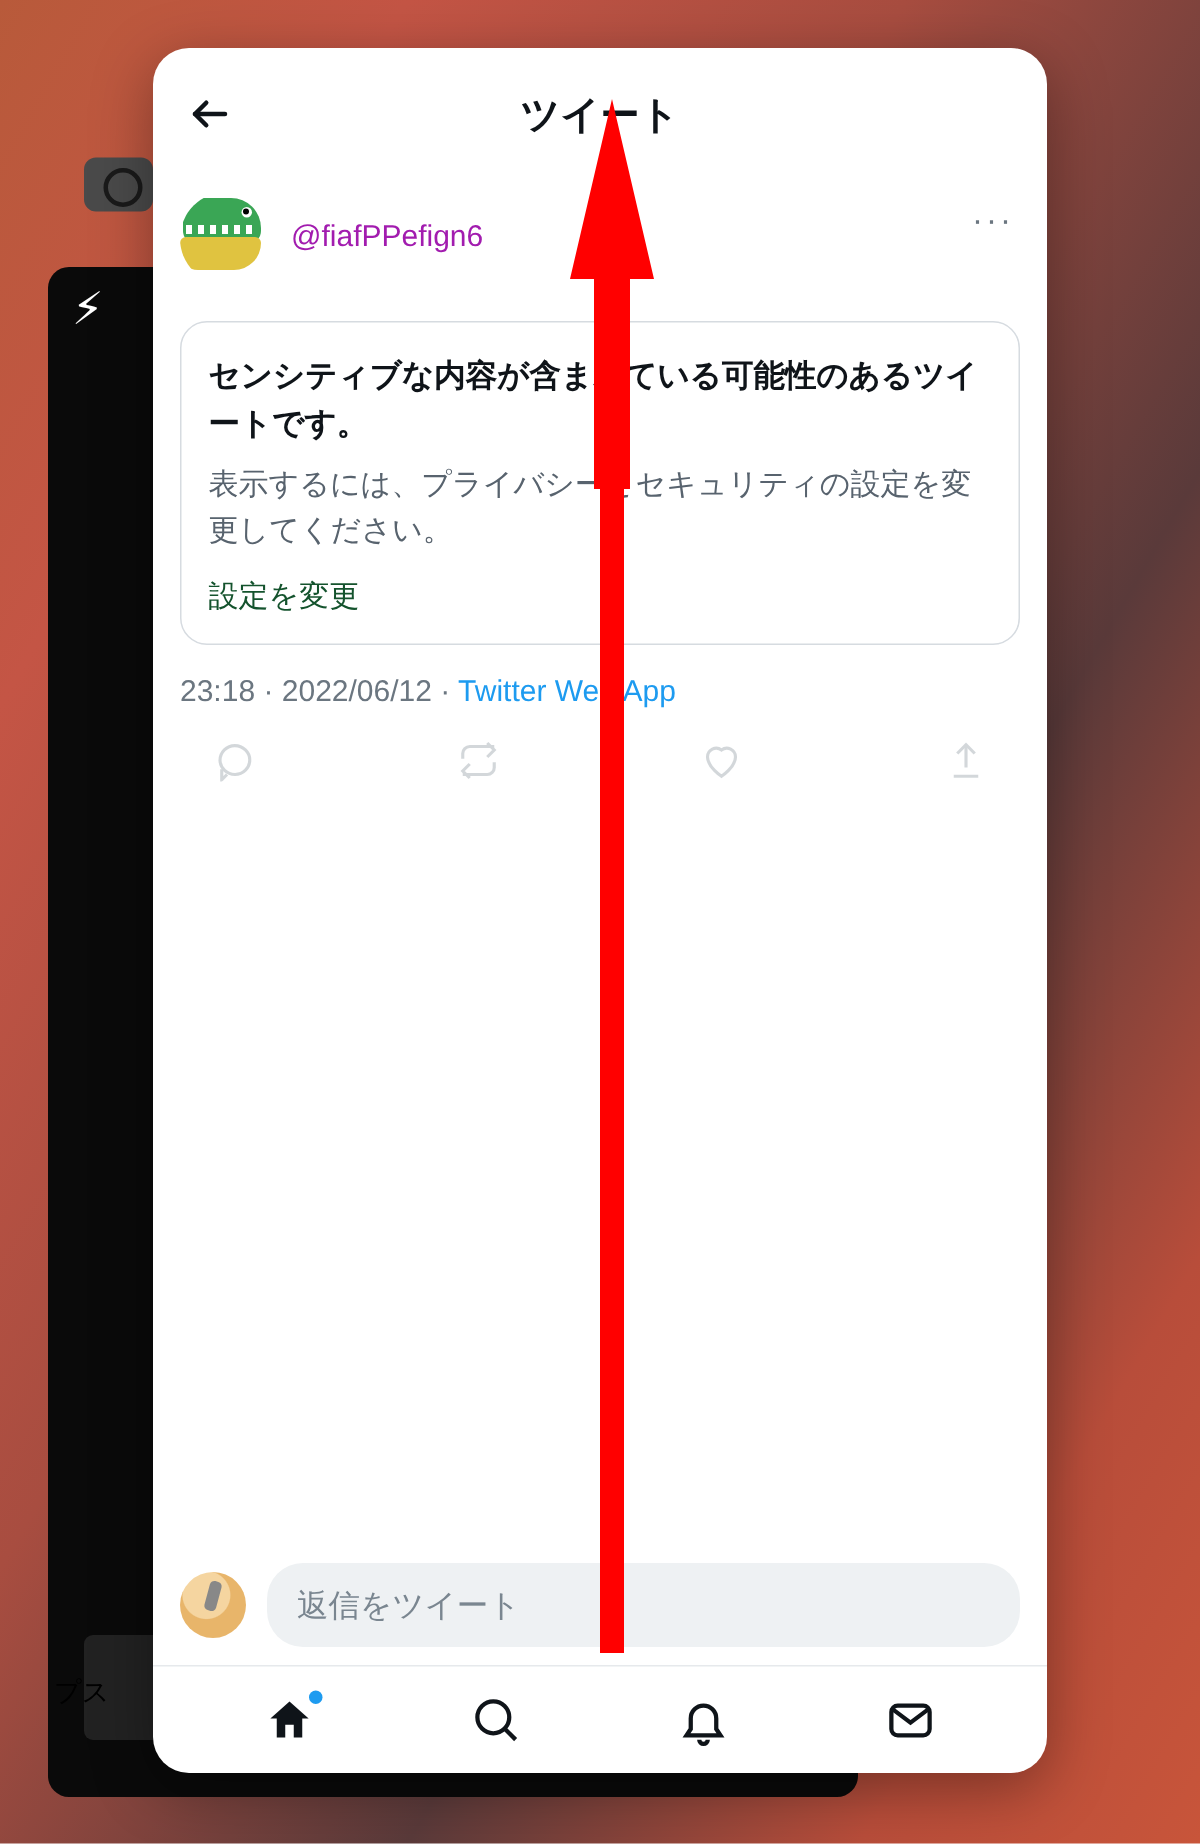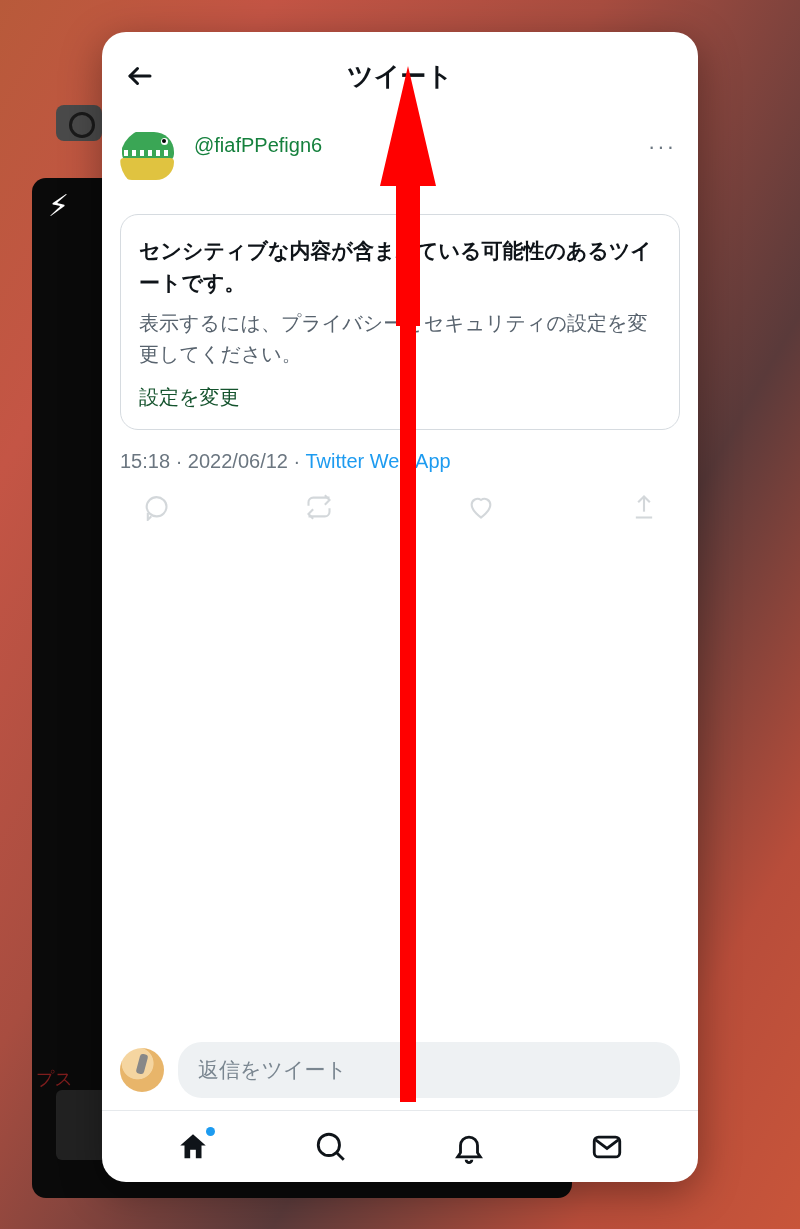--- a/index.html
+++ b/index.html
@@ -59,22 +59,22 @@
   }
   .camera-flip {
     position: absolute;
     right: 48px; bottom: 36px;
     width: 40px; height: 40px;
     display:flex; align-items:center; justify-content:center;
   }
   .bg-camera-label {
     position: absolute;
     left: 36px;
-    top: 1067px;
-    color: #7f1d1d;
+    top: 1116px;
+    color: #000000;
     font-size: 18px;
     z-index: 2;
   }
   .bg-camera-icon {
     position: absolute;
     left: 56px;
     top: 105px;
     width: 46px;
     height: 36px;
     background: #4a4a4a;
@@ -159,21 +159,21 @@
   }
   .croc-jaw {
     position:absolute;
     top:30px; left:0;
     width:54px; height:22px;
     background:#e0c340;
     border-radius: 4px 4px 18px 12px;
   }
   .user-meta { flex:1; padding-top:4px; }
   .display-name { font-size: 22px; font-weight:700; color:#0f1419; }
-  .handle { font-size: 20px; color:#15803d; margin-top:2px; }
+  .handle { font-size: 20px; color:#a21caf; margin-top:15px; }
   .more-btn { color:#6b7680; font-size:22px; letter-spacing:2px; padding:6px 4px; cursor:pointer; }
 
   
   .sensitive-box {
     margin: 24px 18px 0 18px;
     border: 1px solid #d6dbe0;
     border-radius: 18px;
     padding: 20px 18px 18px 18px;
   }
   .sensitive-title {
@@ -323,21 +323,21 @@
     <div class="more-btn">···</div>
   </div>
 
   <div class="sensitive-box">
     <div class="sensitive-title">センシティブな内容が含まれている可能性のあるツイートです。</div>
     <div class="sensitive-desc">表示するには、プライバシーとセキュリティの設定を変更してください。</div>
     <span class="sensitive-link">設定を変更</span>
   </div>
 
   <div class="ts-row">
-    <span>15:18</span>
+    <span>23:18</span>
     <span> · </span>
     <span>2022/06/12</span>
     <span> · </span>
     <span class="source">Twitter Web App</span>
   </div>
 
   <div class="actions">
     <svg class="action-ic" viewBox="0 0 24 24" fill="none" stroke="#536471" stroke-width="1.8">
         <path d="M21 11.5a8.38 8.38 0 0 1-8.5 8.5A8.5 8.5 0 0 1 4 12c0-4.7 3.8-8.5 8.5-8.5S21 7.3 21 11.5z"></path>
         <path d="M8 20l-3 3v-6"></path>

